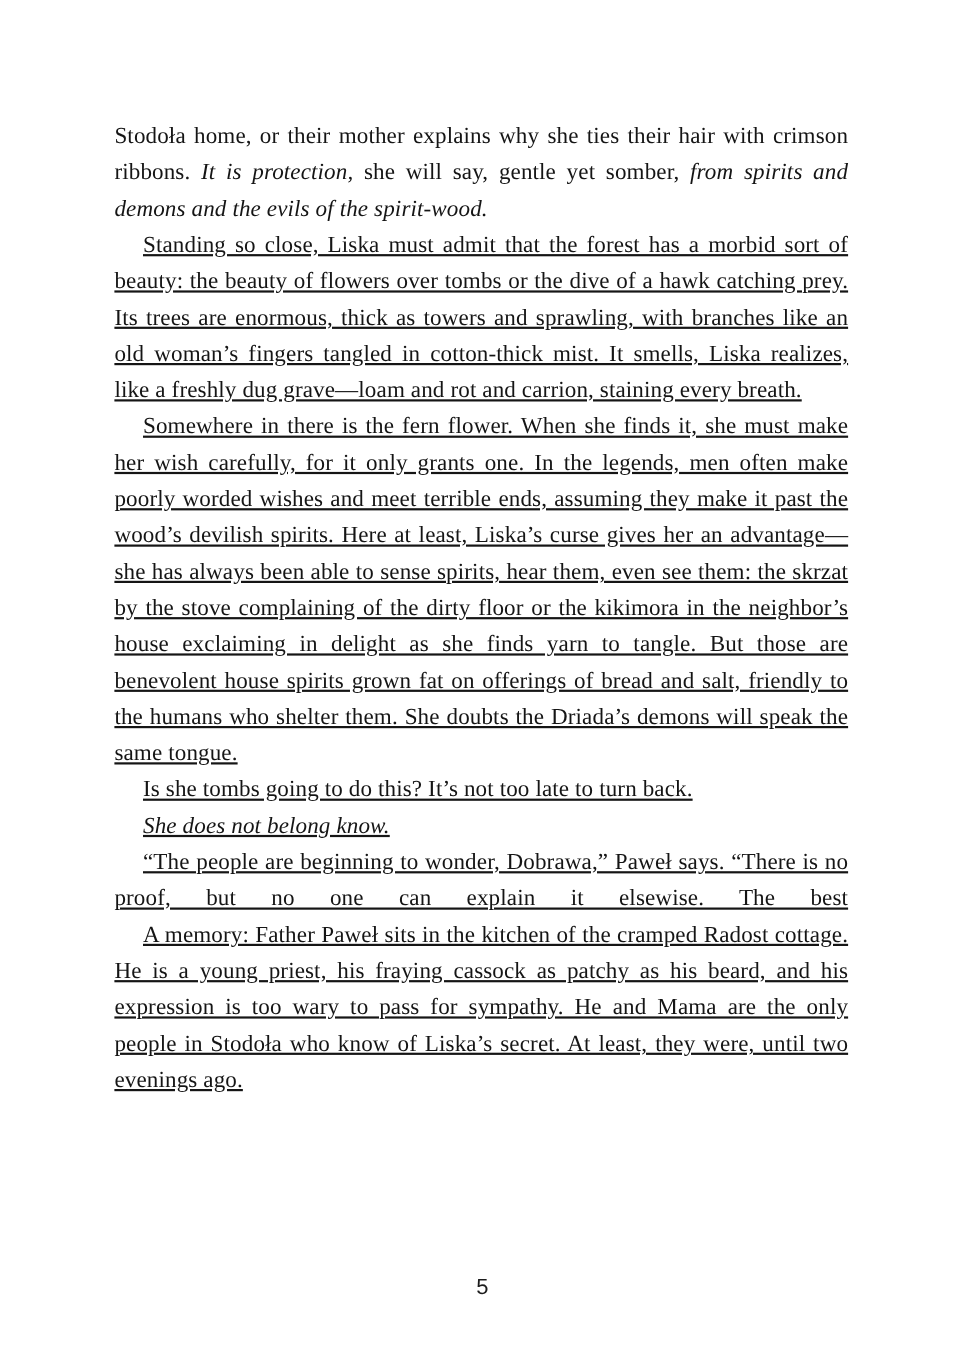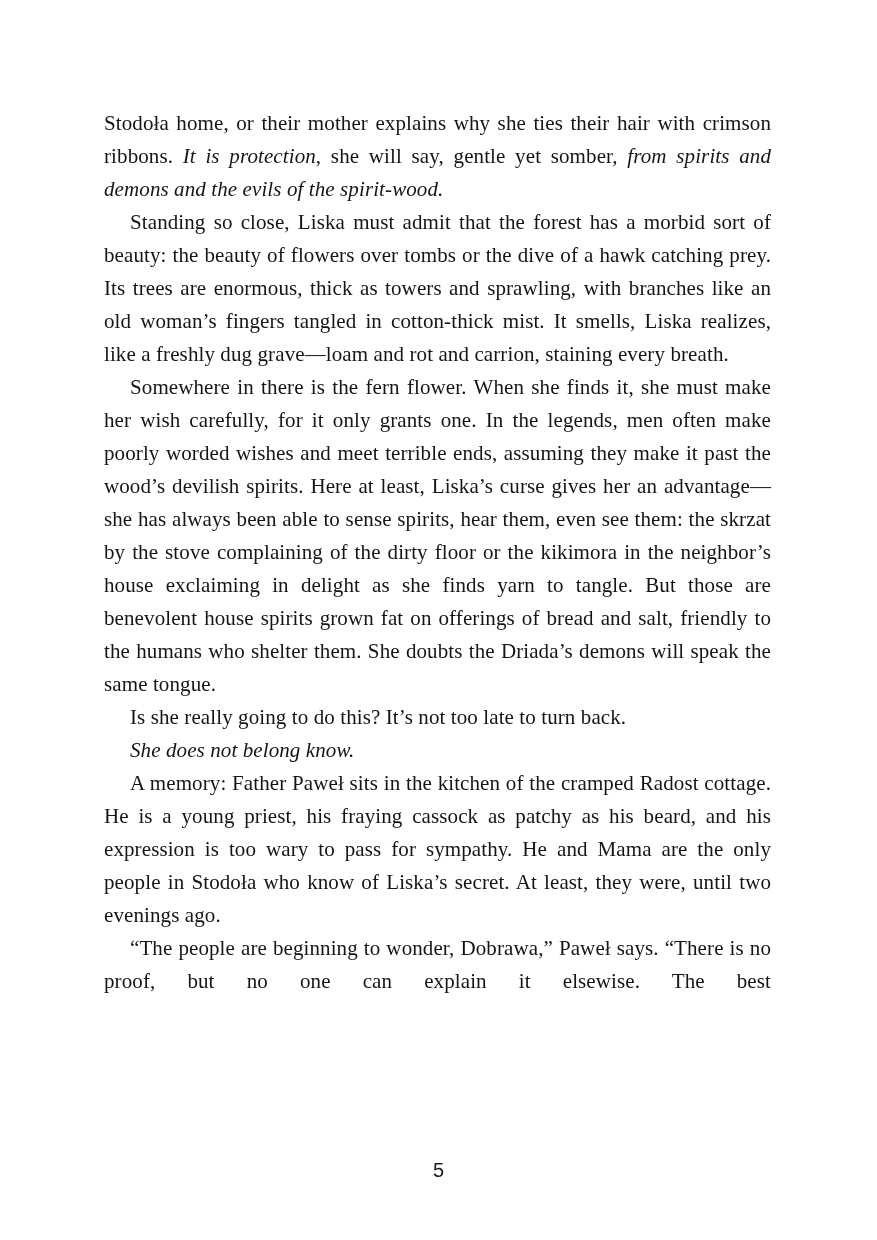--- a/index.html
+++ b/index.html
@@ -25,20 +25,21 @@
   .text-block p {
     margin: 0;
     padding: 0;
     font-size: 21px;
     line-height: 33px;
     text-align: justify;
     letter-spacing: 0.1px;
   }
   .text-block p.indent {
     text-indent: 26px;
+    text-decoration: underline;
   }
   .text-block p.justify-last {
     text-align-last: justify;
   }
   .italic {
     font-style: italic;
   }
   .folio {
     position: absolute;
     top: 1157px;
@@ -52,19 +53,19 @@
   }
 </style>
 </head>
 <body>
 
 <div class="book-page">
   <div class="text-block" id="text-block">
       <p><span>Stodoła home, or their mother explains why she ties their hair with crimson ribbons. </span><span class="italic">It is protection,</span><span> she will say, gentle yet somber, </span><span class="italic">from spirits and demons and the evils of the spirit-wood.</span></p>
       <p class="indent"><span>Standing so close, Liska must admit that the forest has a morbid sort of beauty: the beauty of flowers over tombs or the dive of a hawk catching prey. Its trees are enormous, thick as towers and sprawling, with branches like an old woman’s fingers tangled in cotton-thick mist. It smells, Liska realizes, like a freshly dug grave—loam and rot and carrion, staining every breath.</span></p>
       <p class="indent"><span>Somewhere in there is the fern flower. When she finds it, she must make her wish carefully, for it only grants one. In the legends, men often make poorly worded wishes and meet terrible ends, assuming they make it past the wood’s devilish spirits. Here at least, Liska’s curse gives her an advantage—she has always been able to sense spirits, hear them, even see them: the skrzat by the stove complaining of the dirty floor or the kikimora in the neighbor’s house exclaiming in delight as she finds yarn to tangle. But those are benevolent house spirits grown fat on offerings of bread and salt, friendly to the humans who shelter them. She doubts the Driada’s demons will speak the same tongue.</span></p>
-      <p class="indent"><span>Is she really going to do this? It’s not too late to turn back.</span></p>
+      <p class="indent"><span>Is she tombs going to do this? It’s not too late to turn back.</span></p>
       <p class="indent"><span class="italic">She does not belong know.</span></p>
+      <p class="indent justify-last"><span>“The people are beginning to wonder, Dobrawa,” Paweł says. “There is no proof, but no one can explain it elsewise. The best</span></p>
       <p class="indent"><span>A memory: Father Paweł sits in the kitchen of the cramped Radost cottage. He is a young priest, his fraying cassock as patchy as his beard, and his expression is too wary to pass for sympathy. He and Mama are the only people in Stodoła who know of Liska’s secret. At least, they were, until two evenings ago.</span></p>
-      <p class="indent justify-last"><span>“The people are beginning to wonder, Dobrawa,” Paweł says. “There is no proof, but no one can explain it elsewise. The best</span></p>
     </div>
   <div class="folio">5</div>
 </div>
 
 </body></html>

